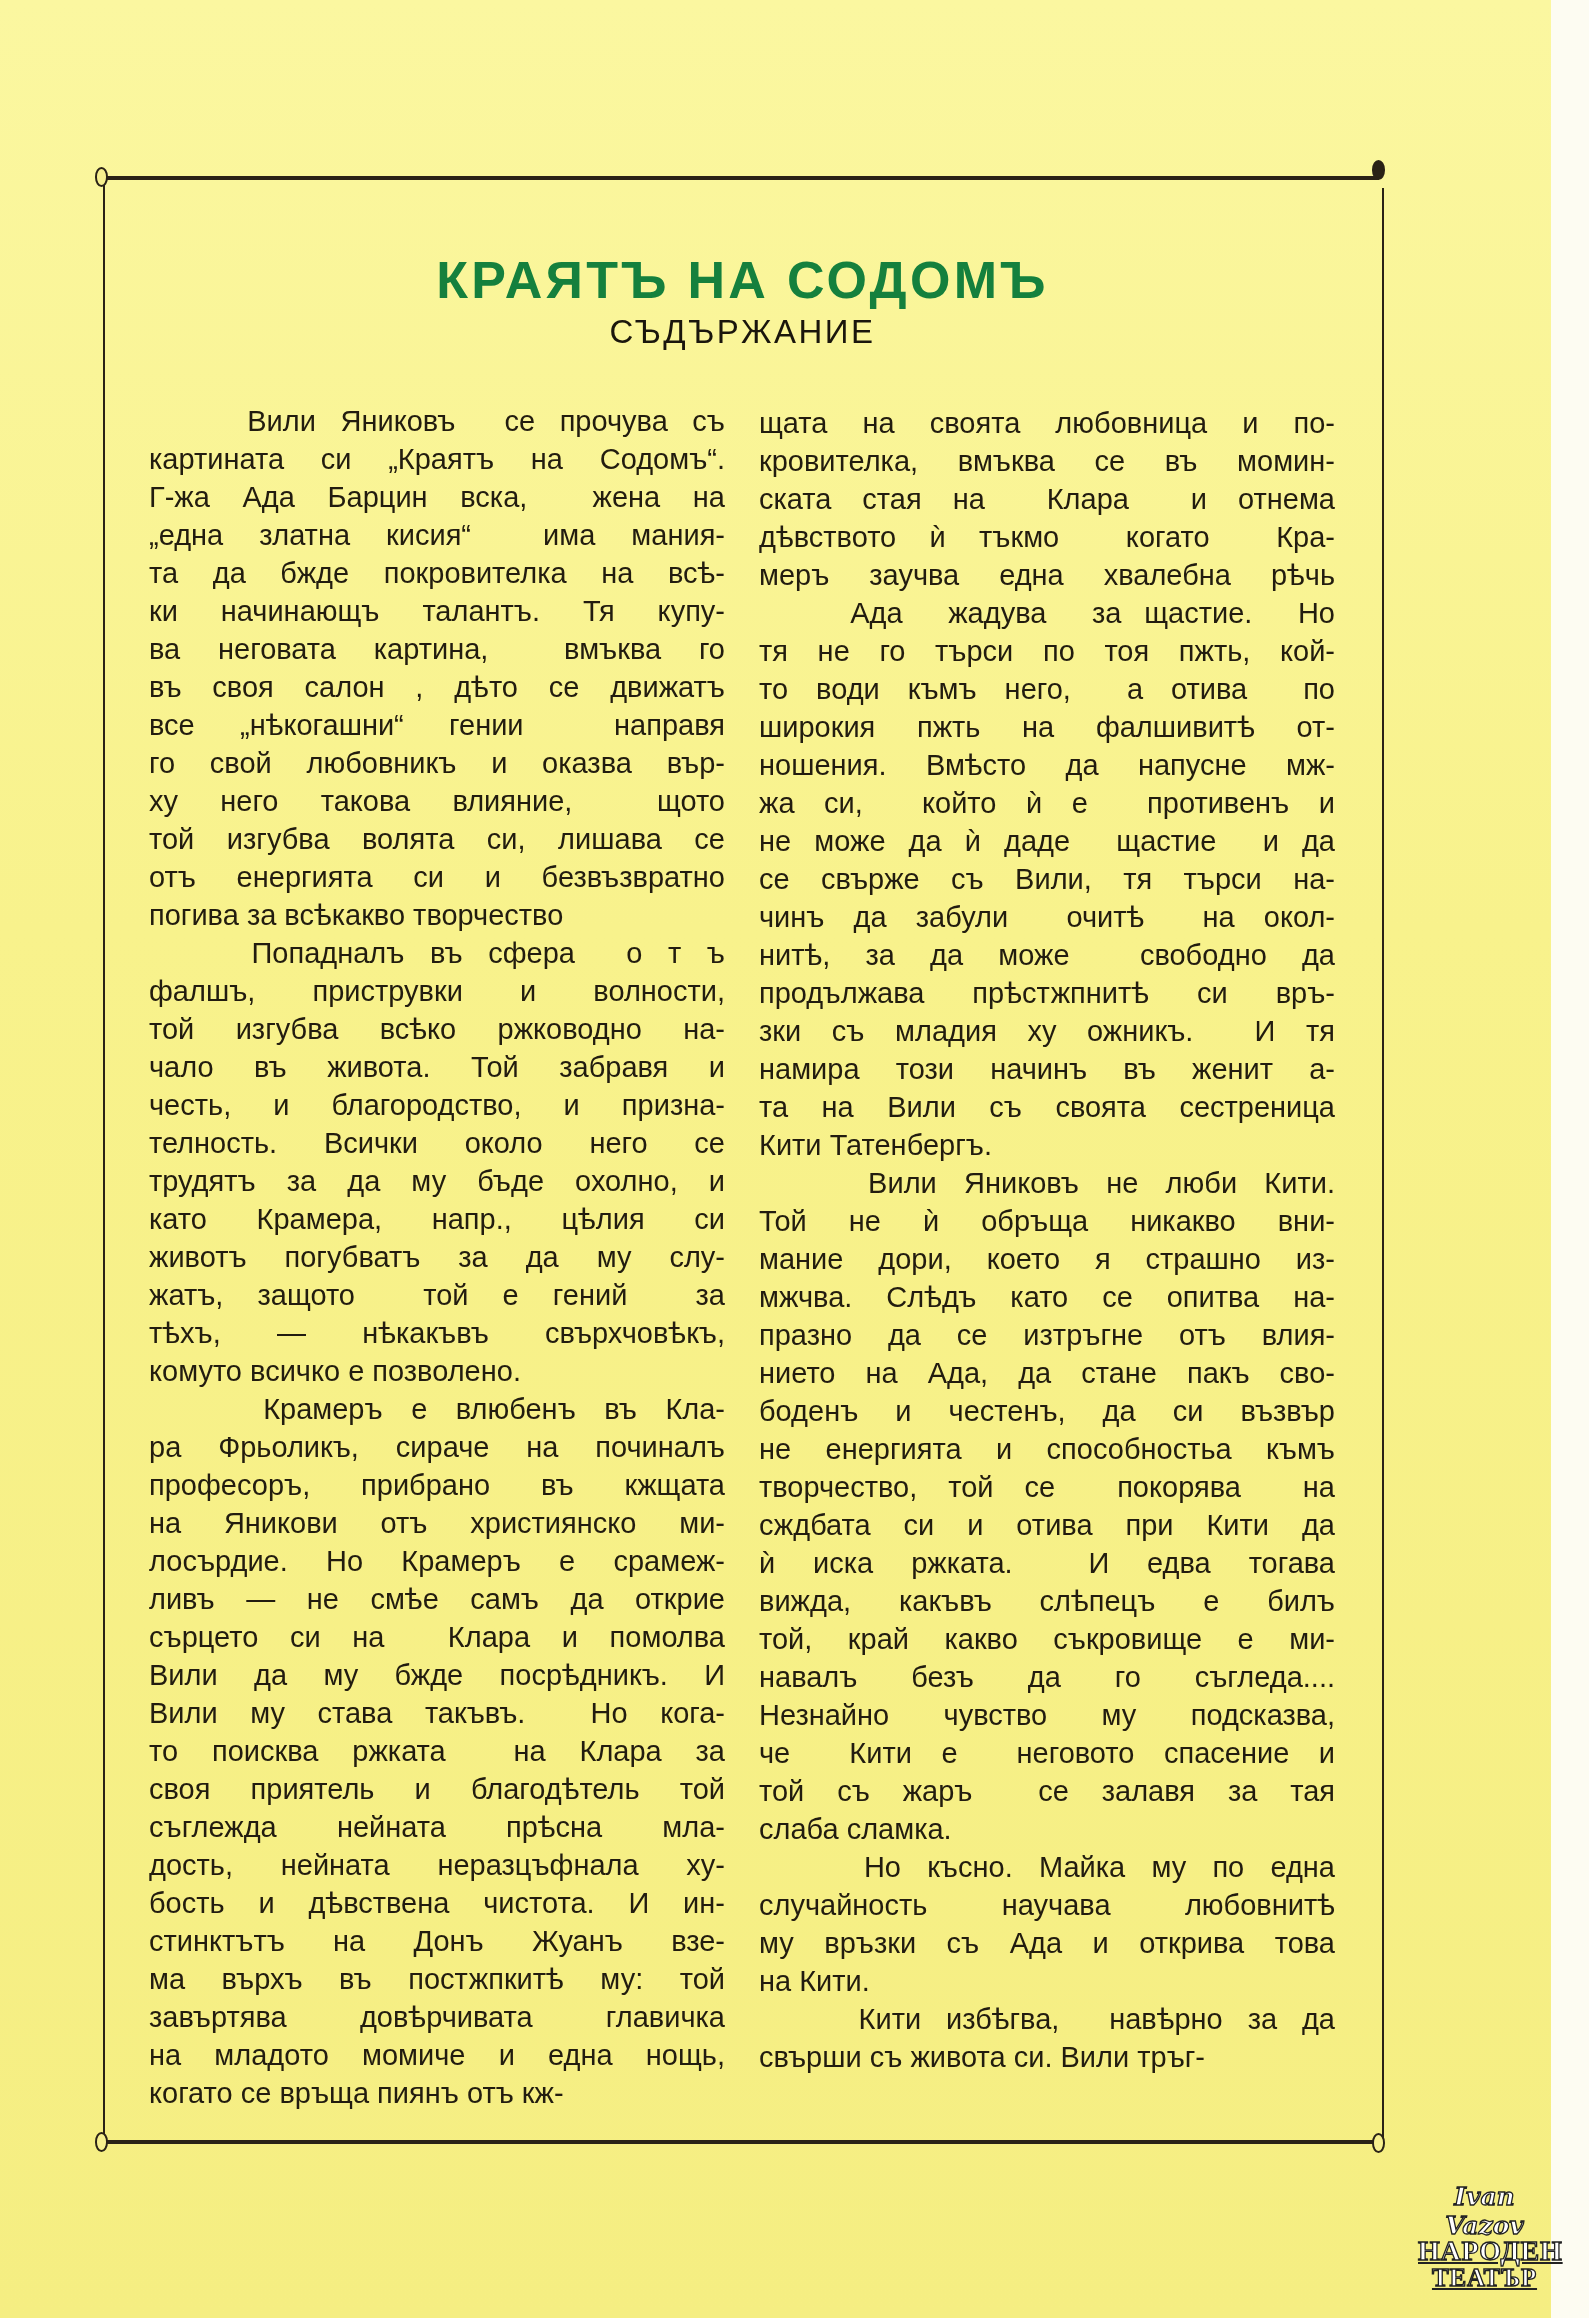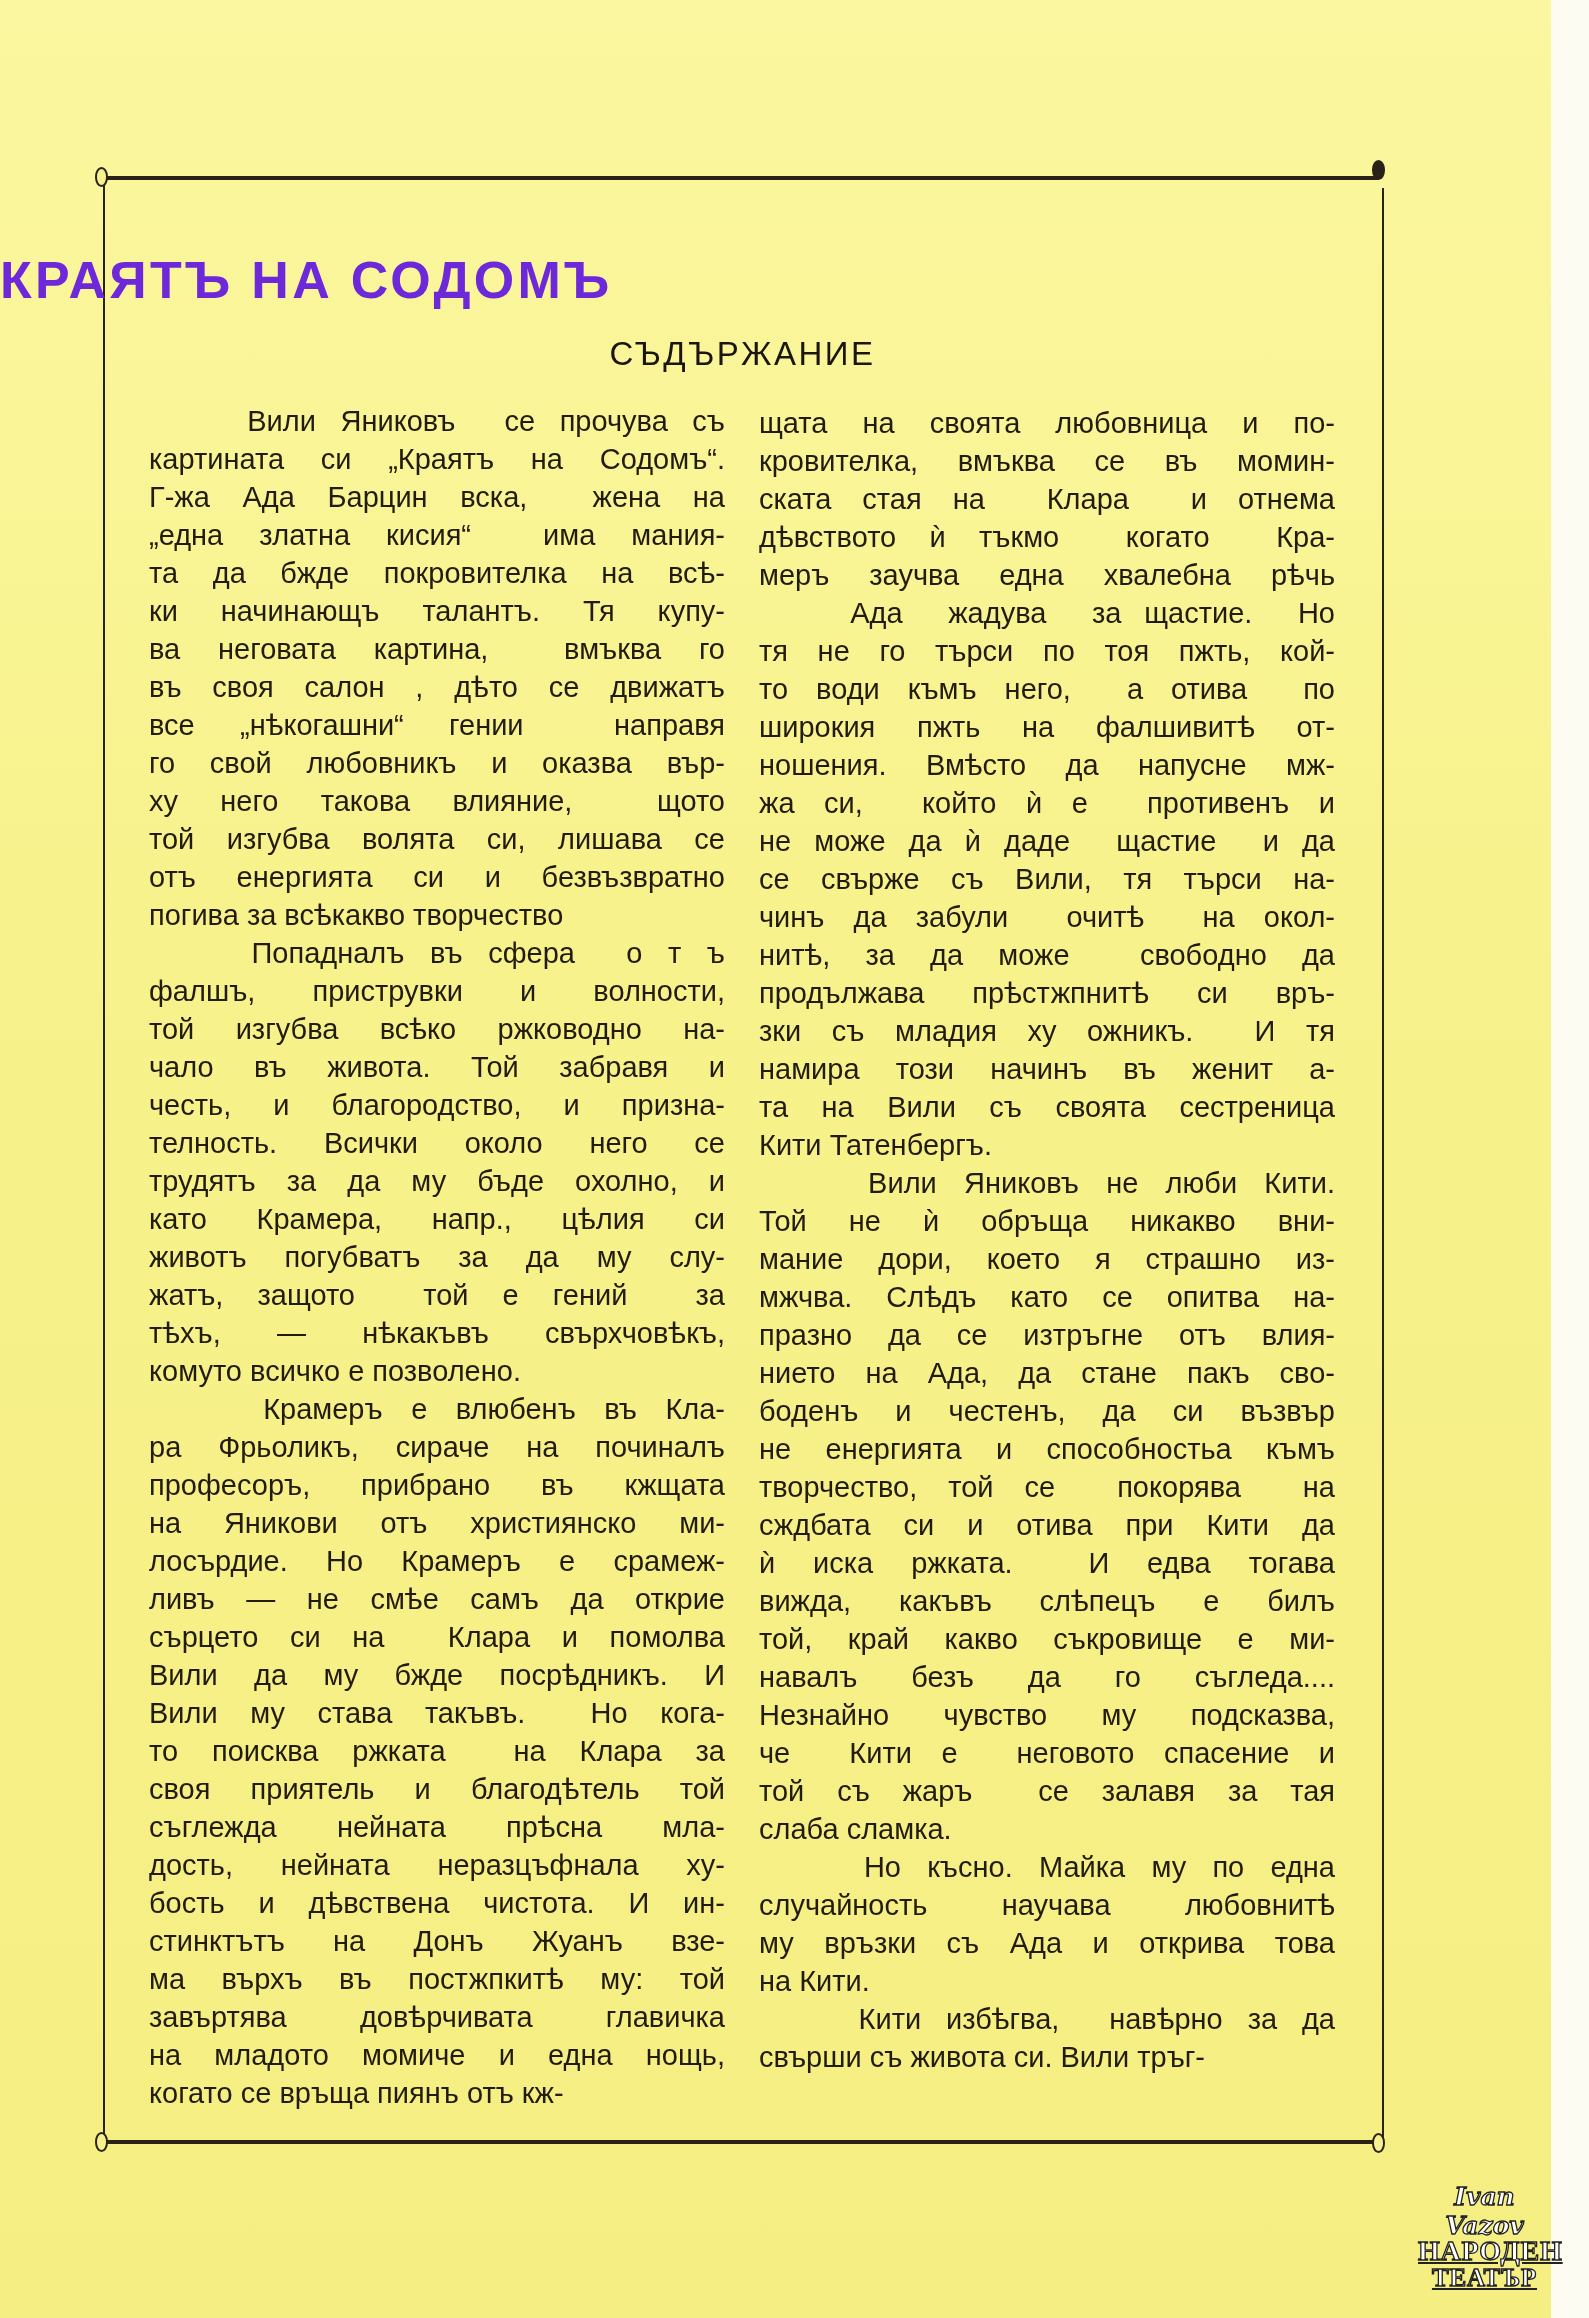--- a/index.html
+++ b/index.html
@@ -25,26 +25,26 @@
   .frame-right { left:1382px; top:188px; height:1957px; }
   .orn {
     position:absolute; width:13.3px; height:20px; border:2.5px solid #2a2216; border-radius:50%;
     background:#f7f08e; box-sizing:border-box;
   }
   .orn.tl { left:95px; top:167px; }
   .orn.tr { left:1372px; top:160px; background:#2a2216; }
   .orn.bl { left:95px; top:2132px; }
   .orn.br { left:1372px; top:2133px; }
   .title {
-    position:absolute; left:0; width:1485px; top:250px; text-align:left;
+    position:absolute; left:0; width:1485px; top:250px; text-align:center;
     font-family:"Liberation Sans", sans-serif; font-weight:bold;
-    font-size:52px; letter-spacing:3.3px; color:#6d28d9;
+    font-size:52px; letter-spacing:3.3px; color:#15803d;
   }
   .subtitle {
-    position:absolute; left:0; width:1485px; top:335px; text-align:center;
+    position:absolute; left:0; width:1485px; top:313px; text-align:center;
     font-family:"Liberation Sans", sans-serif; font-size:33px; letter-spacing:2.5px; color:#1a160c;
   }
   .col {
     position:absolute; top:402px; width:576px;
     font-family:"Liberation Sans", sans-serif; font-size:29px; line-height:38px;
     color:#221c0f;
   }
   .col.left { left:149px; }
   .col.right { left:759px; top:404px; }
   .line { white-space:pre; display:block; text-align:justify; text-align-last:justify; }

